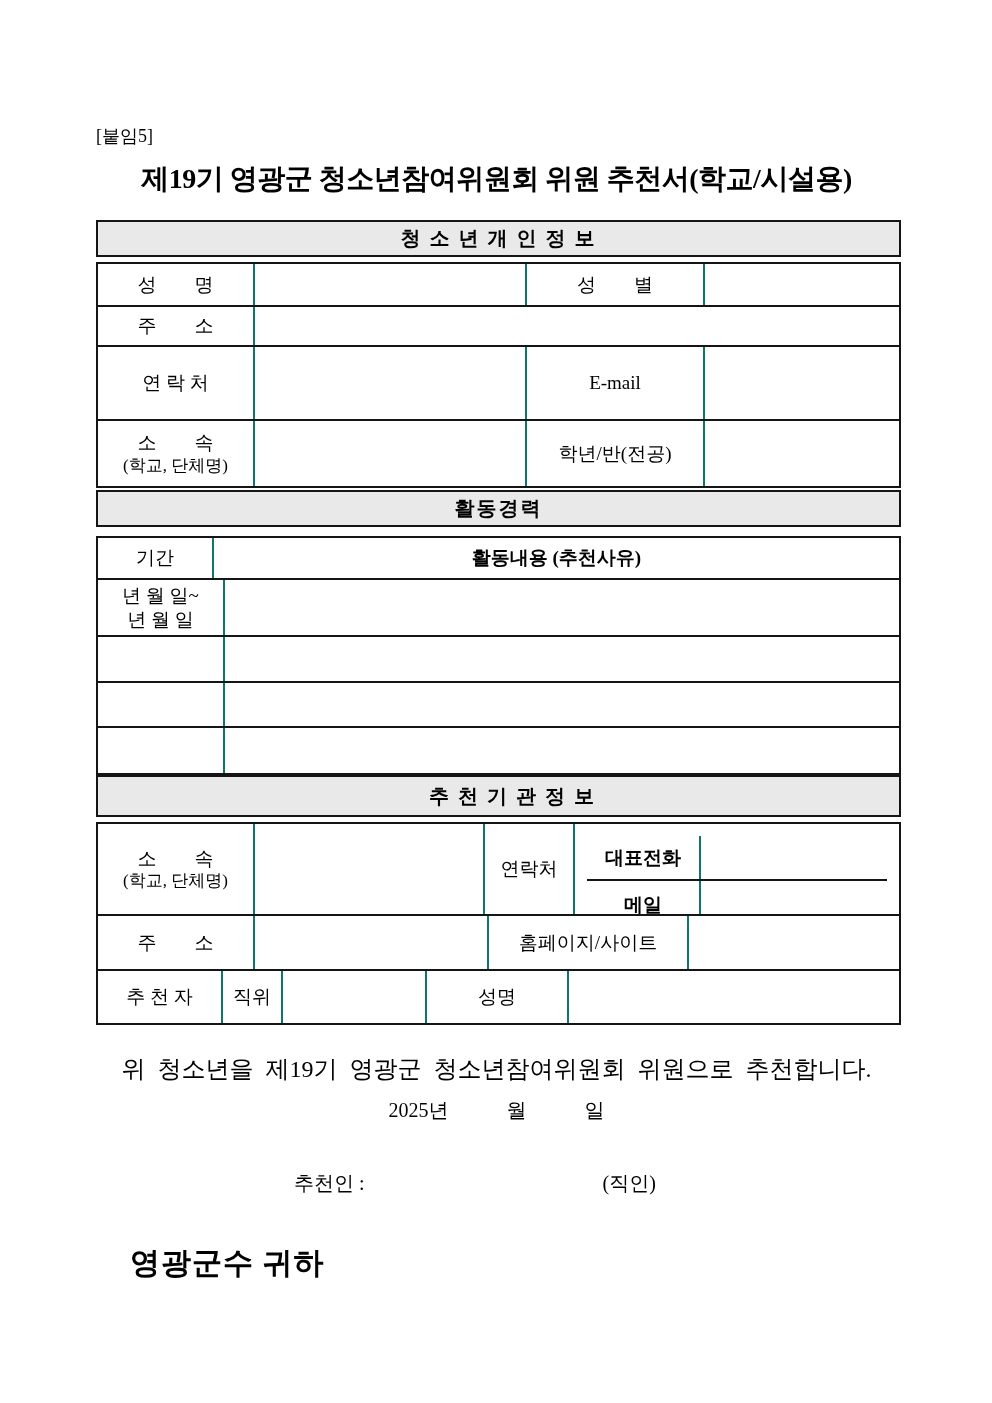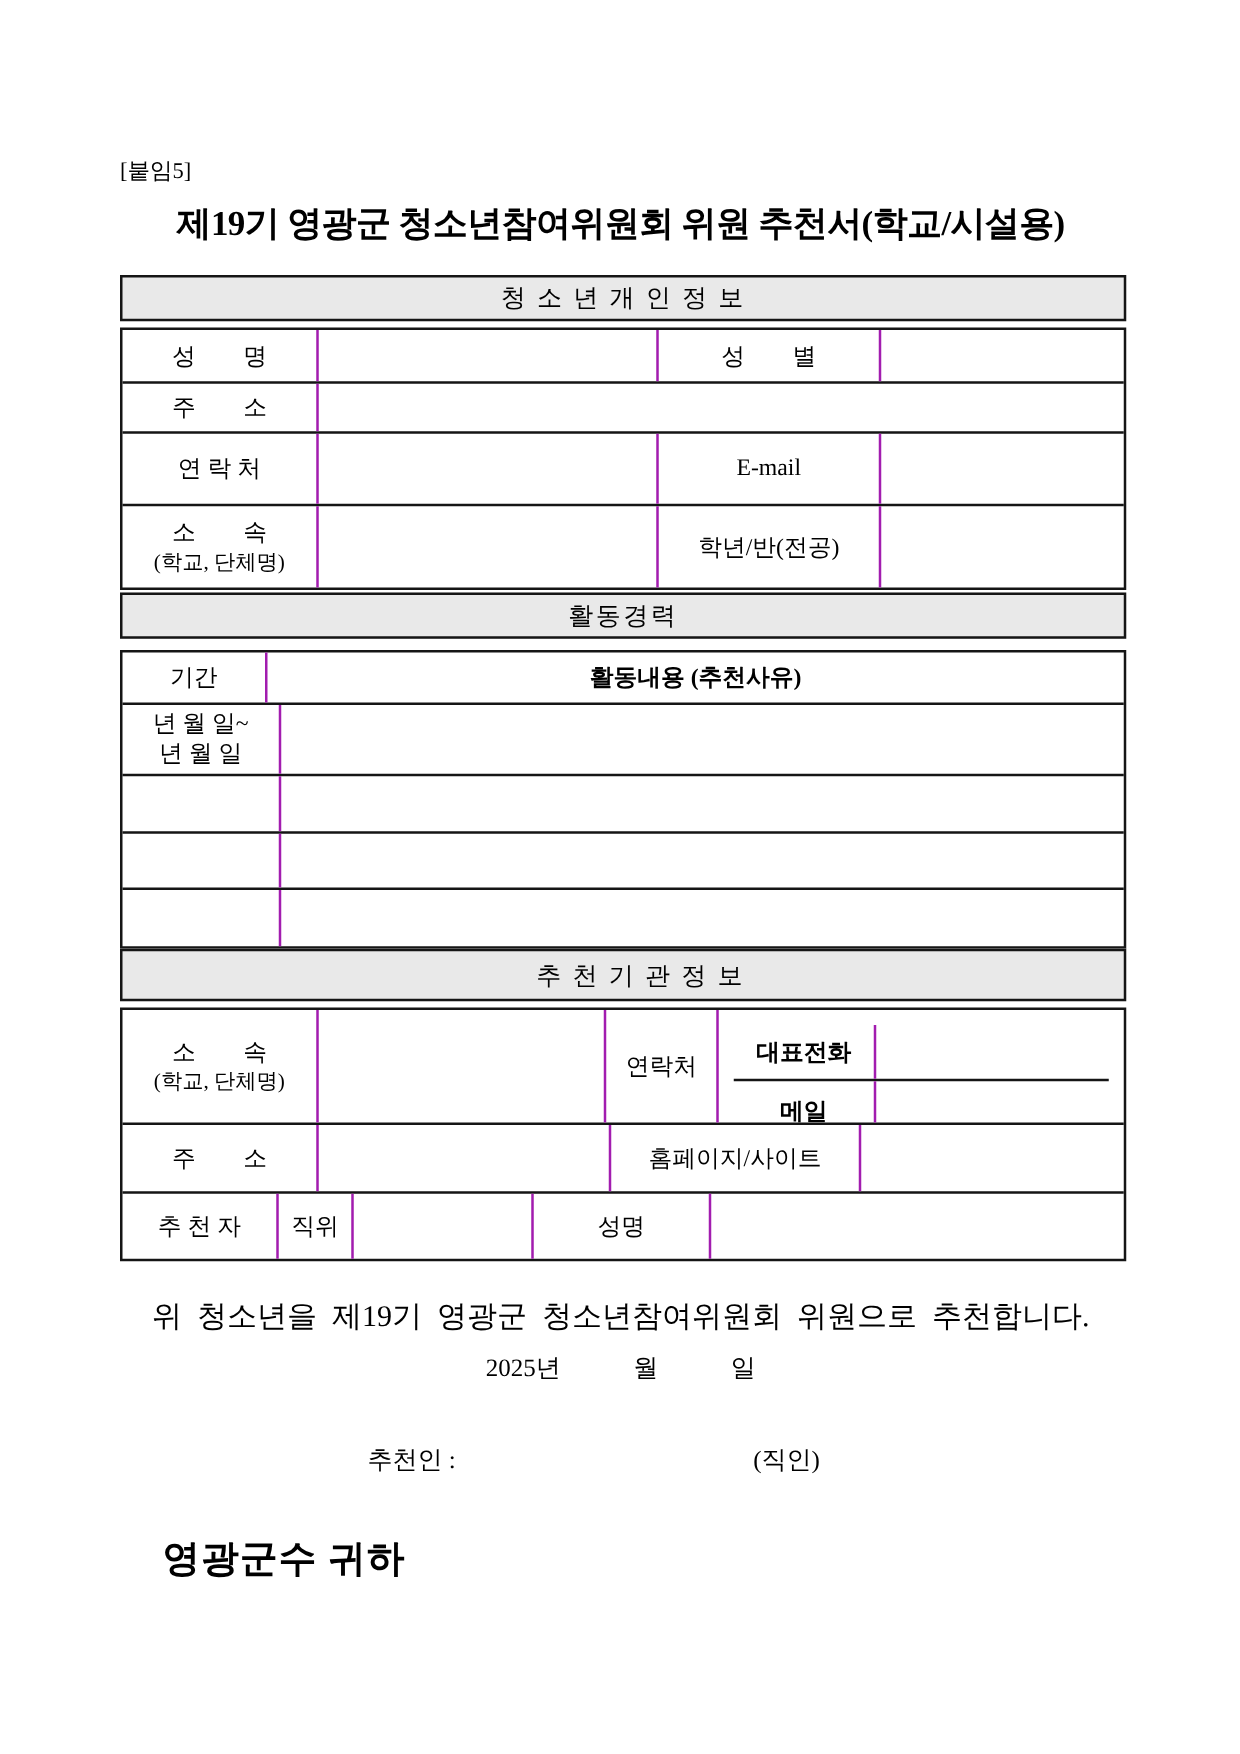--- a/index.html
+++ b/index.html
@@ -28,30 +28,31 @@
   }
   
   .sec-header {
     width: 805px; height: 37px;
     background: #e9e9e9;
     border: 2px solid #151515;
     display: flex; align-items: center; justify-content: center;
     font-size: 20px;
     letter-spacing: 2px;
     margin-bottom: 5px;
+    font-weight: bold;
   }
   
   .stable {
     width: 805px;
     border: 2px solid #151515;
   }
   .trow { display: flex; border-bottom: 2px solid #151515; }
   .trow:last-child { border-bottom: none; }
   .cell {
-    border-right: 2px solid #a21caf;
+    border-right: 2px solid #0f766e;
     display: flex; align-items: center; justify-content: center;
     flex-direction: column;
     font-size: 19px;
     overflow: hidden;
   }
   .cell:last-child { border-right: none; flex: 1; font-weight: bold; }
   .cell.blank { }
   .sub { font-size: 17px; line-height: 1.25; }
   .lbl-main { line-height: 1.25; }
   .stack { padding: 12px; display: flex; flex-direction: column; align-items: stretch; justify-content: flex-start; }
@@ -115,21 +116,21 @@
         </div>
     </div>
     <div class="trow" style="height:40px">
       <div class="cell" style="width:157px">
           <span>주　　소</span>
         </div>
       <div class="cell blank">
           <span></span>
         </div>
     </div>
-    <div class="trow" style="height:58px">
+    <div class="trow" style="height:74px">
       <div class="cell" style="width:157px">
           <span>연 락 처</span>
         </div>
       <div class="cell blank" style="width:272px">
           <span></span>
         </div>
       <div class="cell" style="width:178px">
           <span>E-mail</span>
         </div>
       <div class="cell blank">

